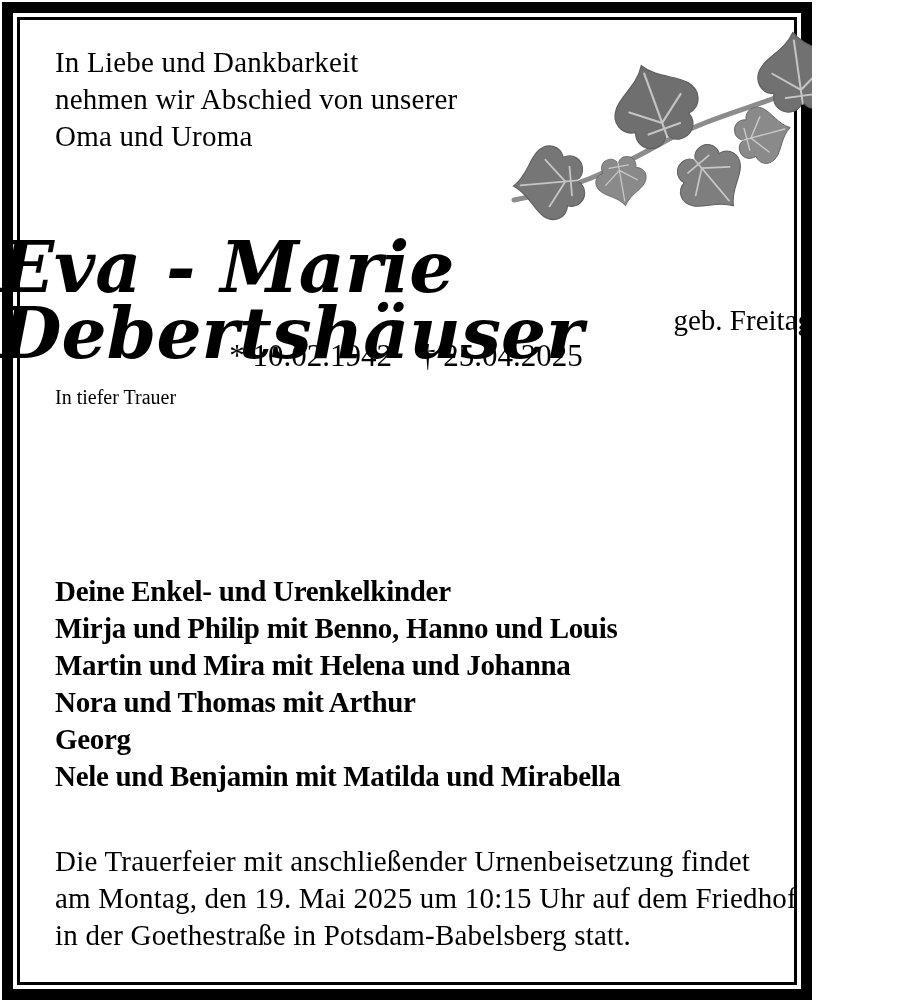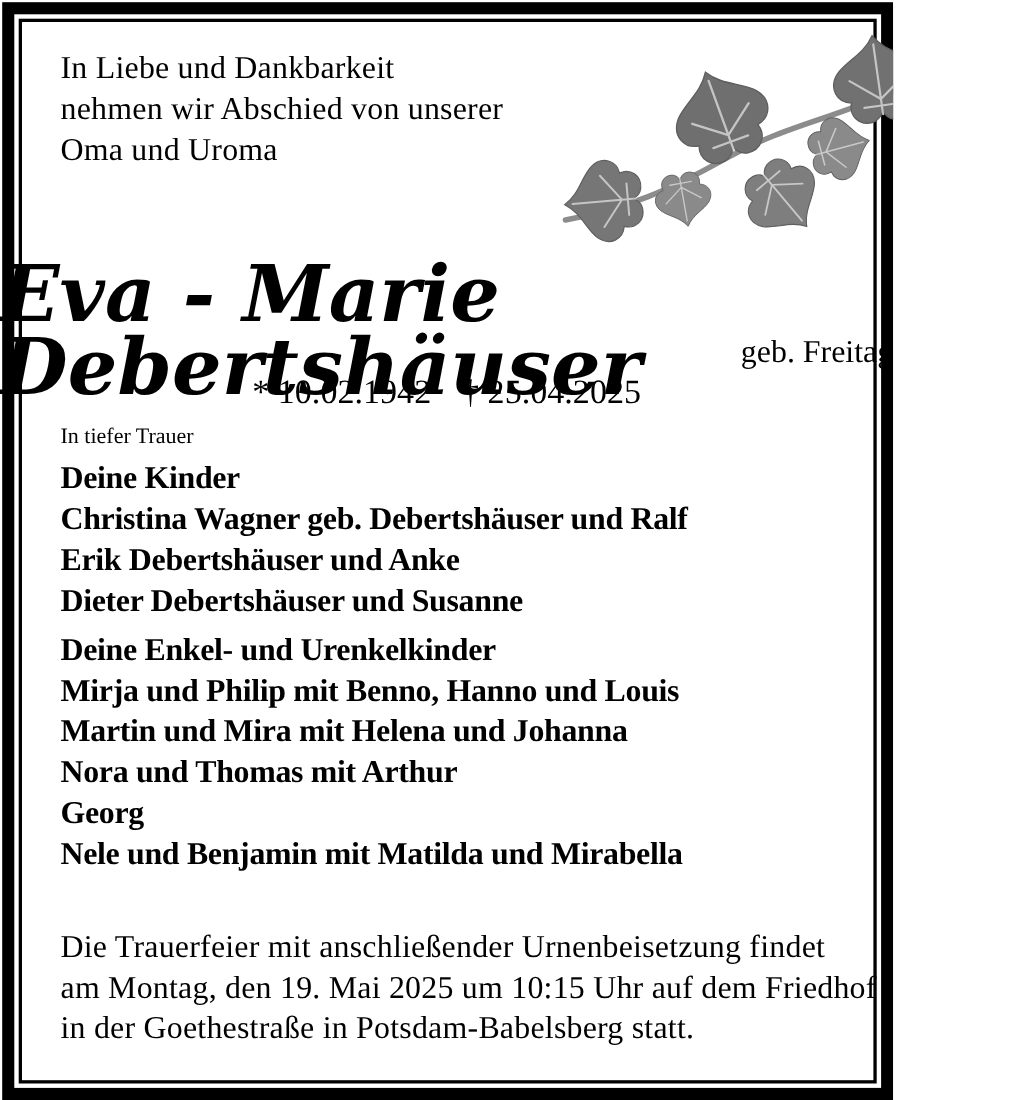--- a/index.html
+++ b/index.html
@@ -118,26 +118,20 @@
 
   <h1 class="name">Eva - Marie Debertshäuser</h1>
   <div class="maiden">geb. Freitag</div>
 
   <div class="dates">
     <span class="birth">* 10.02.1942</span><span class="death">† 25.04.2025</span>
   </div>
 
   <div class="mourning">In tiefer Trauer</div>
 
-  <div class="family family-children">
-    <div>Deine Kinder</div>
-    <div>Christina Wagner geb. Debertshäuser und Ralf</div>
-    <div>Erik Debertshäuser und Anke</div>
-    <div>Dieter Debertshäuser und Susanne</div>
-  </div>
 
   <div class="family family-grandchildren">
     <div>Deine Enkel- und Urenkelkinder</div>
     <div>Mirja und Philip mit Benno, Hanno und Louis</div>
     <div>Martin und Mira mit Helena und Johanna</div>
     <div>Nora und Thomas mit Arthur</div>
     <div>Georg</div>
     <div>Nele und Benjamin mit Matilda und Mirabella</div>
   </div>
 

